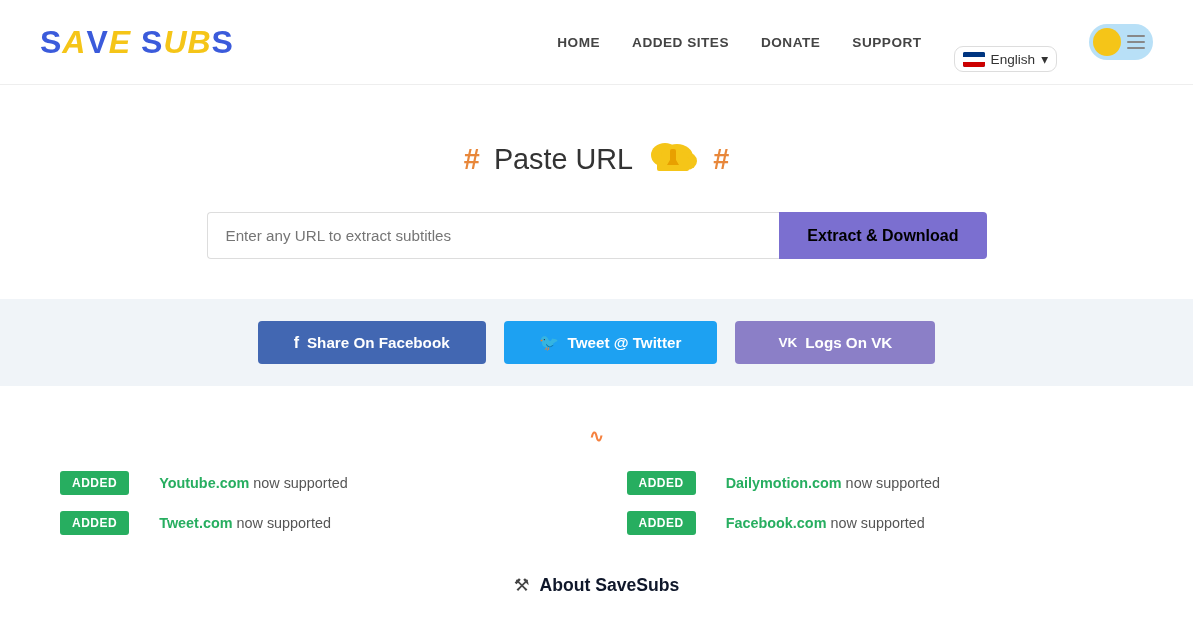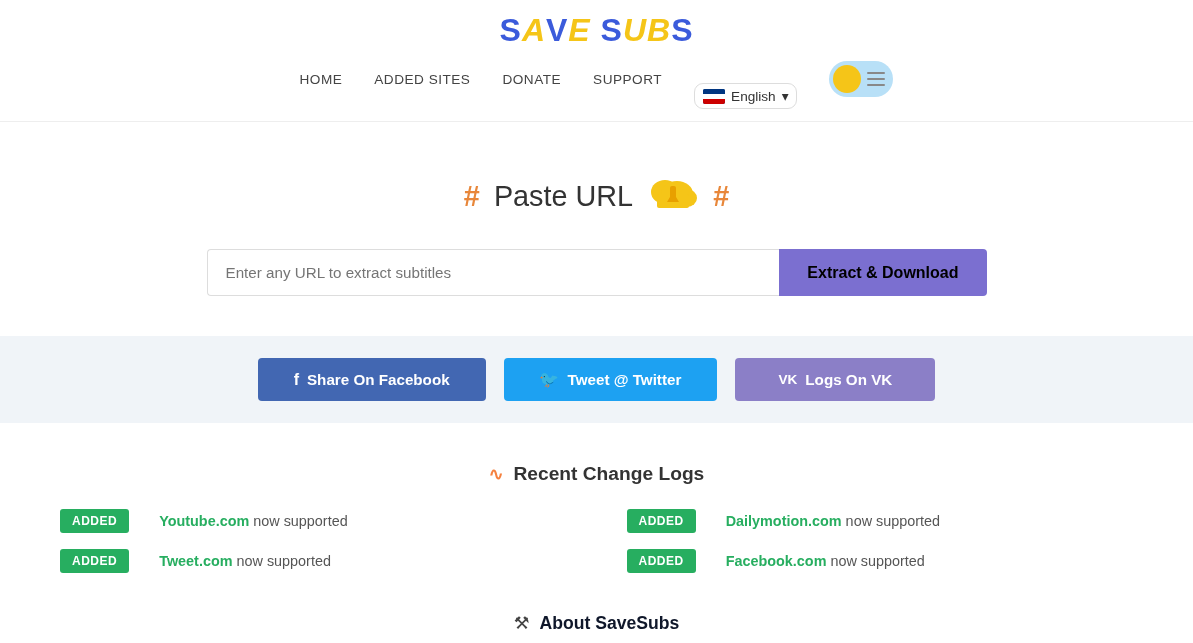--- a/index.html
+++ b/index.html
@@ -6,40 +6,39 @@
     body { font-family: 'Segoe UI', Arial, sans-serif; background: #fff; color: #333; }
 
     
     .header {
       display: flex;
       align-items: center;
       justify-content: space-between;
       padding: 12px 40px;
       border-bottom: 1px solid #eee;
       background: #fff;
-      flex-direction: column;
     }
     .logo {
       font-size: 2rem;
       font-weight: 900;
       letter-spacing: 1px;
       text-decoration: none;
     }
     .logo-save { color: #3b5bdb; }
     .logo-a { color: #f5c518; font-style: italic; }
     .logo-e { color: #f5c518; font-style: italic; }
     .logo-subs { color: #3b5bdb; }
     .logo-u { color: #f5c518; font-style: italic; }
     .logo-b { color: #f5c518; font-style: italic; }
 
     nav { display: flex; align-items: center; gap: 32px; }
     nav a {
       text-decoration: none;
       color: #444;
-      font-weight: 400;
+      font-weight: 700;
       font-size: 0.85rem;
       letter-spacing: 0.5px;
     }
 
     .lang-selector {
       display: flex;
       align-items: center;
       gap: 6px;
       border: 1px solid #ddd;
       border-radius: 9px;
@@ -273,21 +272,20 @@
   </button>
   <button class="social-btn vk">
     <span style="font-weight:900; font-size:0.85rem;">VK</span>
     <span>Logs On VK</span>
   </button>
 </div>
 
 <section class="changelogs">
   <div class="section-title">
     <span class="rss-icon">∿</span>
-    <span>Recent Change Logs</span>
   </div>
   <div class="changelog-grid">
 
     <div class="changelog-item">
       <span class="added-badge">ADDED</span>
       <span class="changelog-text">
         <a href="#" class="changelog-link">Youtube.com</a> now supported
       </span>
     </div>
 

